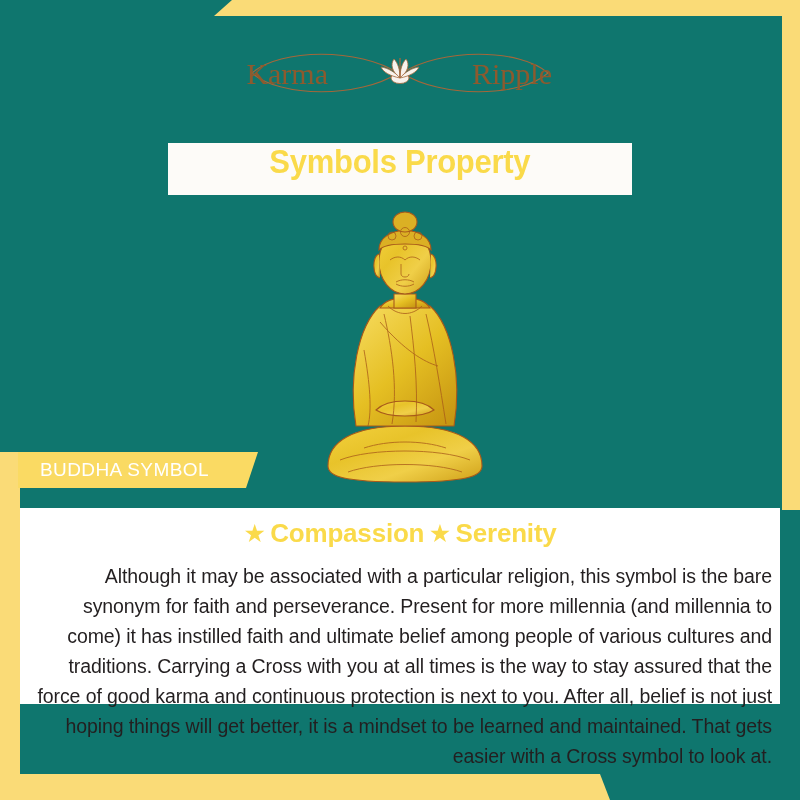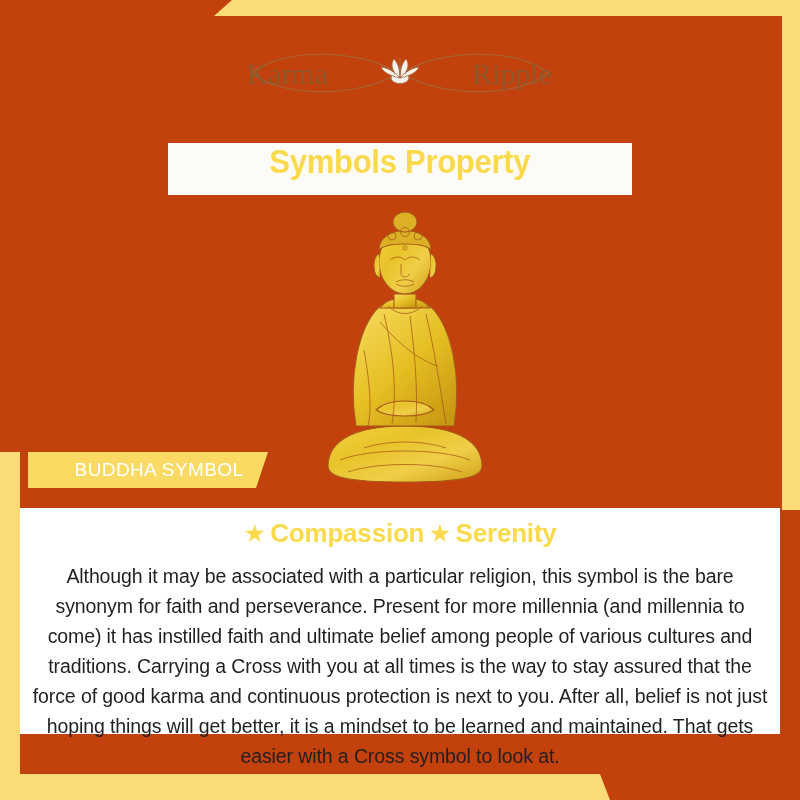--- a/index.html
+++ b/index.html
@@ -10,21 +10,21 @@
     width: 800px;
     height: 800px;
     overflow: hidden;
     font-family: "Liberation Sans", sans-serif;
     background: #f7f2ec;
   }
   .poster {
     position: relative;
     width: 800px;
     height: 800px;
-    background: #c2410c;
+    background: #0f766e;
     overflow: hidden;
   }
 
   
   .corner-top-right {
     position: absolute;
     top: 0;
     left: 0;
     width: 800px;
     height: 800px;
@@ -106,46 +106,45 @@
     left: 318px;
     top: 198px;
     width: 174px;
     height: 296px;
   }
   .buddha-svg { display: block; }
 
   
   .ribbon {
     position: absolute;
-    left: 28px;
+    left: 18px;
     top: 452px;
     width: 240px;
     height: 36px;
     background: #fada63;
     clip-path: polygon(0 0, 100% 0, 228px 100%, 0 100%);
     display: flex;
     align-items: center;
-    justify-content: center;
   }
   .ribbon-label {
     color: #ffffff;
     font-size: 19px;
     letter-spacing: 0.4px;
     padding-left: 22px;
     font-family: "Liberation Sans Narrow", "Liberation Sans", sans-serif;
     white-space: nowrap;
   }
 
   
   .content-panel {
     position: absolute;
     left: 20px;
     top: 508px;
     width: 760px;
-    height: 226px;
+    height: 196px;
     background: #ffffff;
   }
   .subtitle-row {
     margin-top: 10px;
     text-align: center;
     white-space: nowrap;
   }
   .subtitle-text {
     font-family: "Liberation Sans Narrow", "Liberation Sans", sans-serif;
     font-size: 26px;
@@ -157,21 +156,21 @@
     font-size: 25px;
     color: #fada4a;
     line-height: 1;
   }
   .body-text {
     margin: 12px 8px 0 8px;
     font-family: "Liberation Sans Narrow", "Liberation Sans", sans-serif;
     font-size: 19.5px;
     line-height: 30px;
     color: #231f20;
-    text-align: center;
+    text-align: right;
     letter-spacing: -0.1px;
   }
 </style>
 </head>
 <body>
 
 <div class="poster">
 
   <div class="corner-top-right">
     <div class="band-top"></div>

